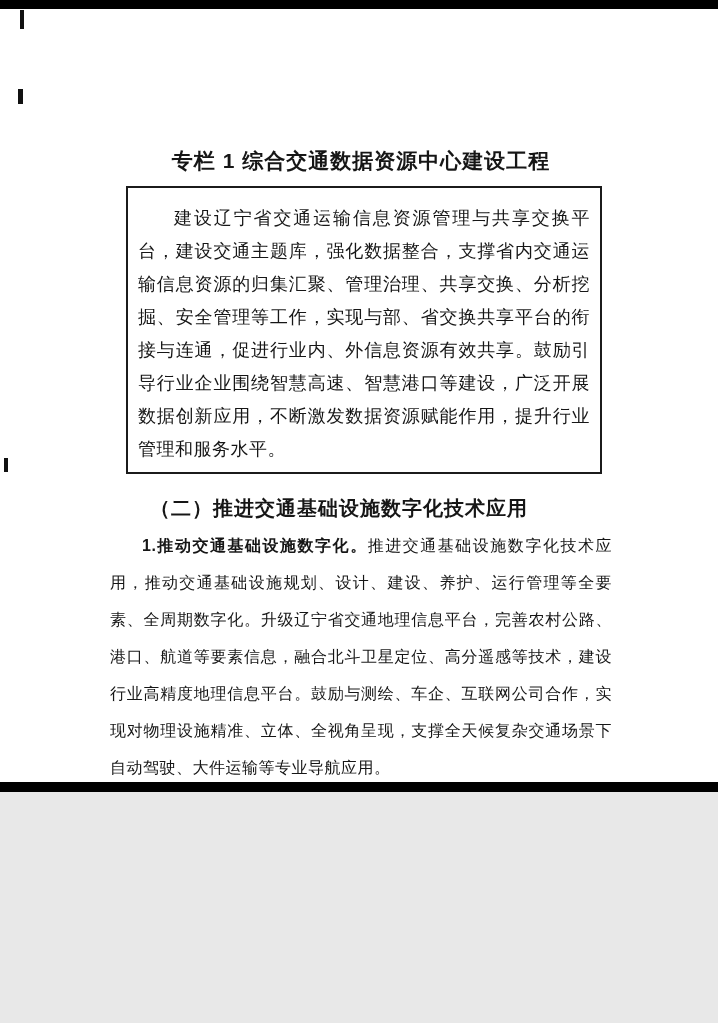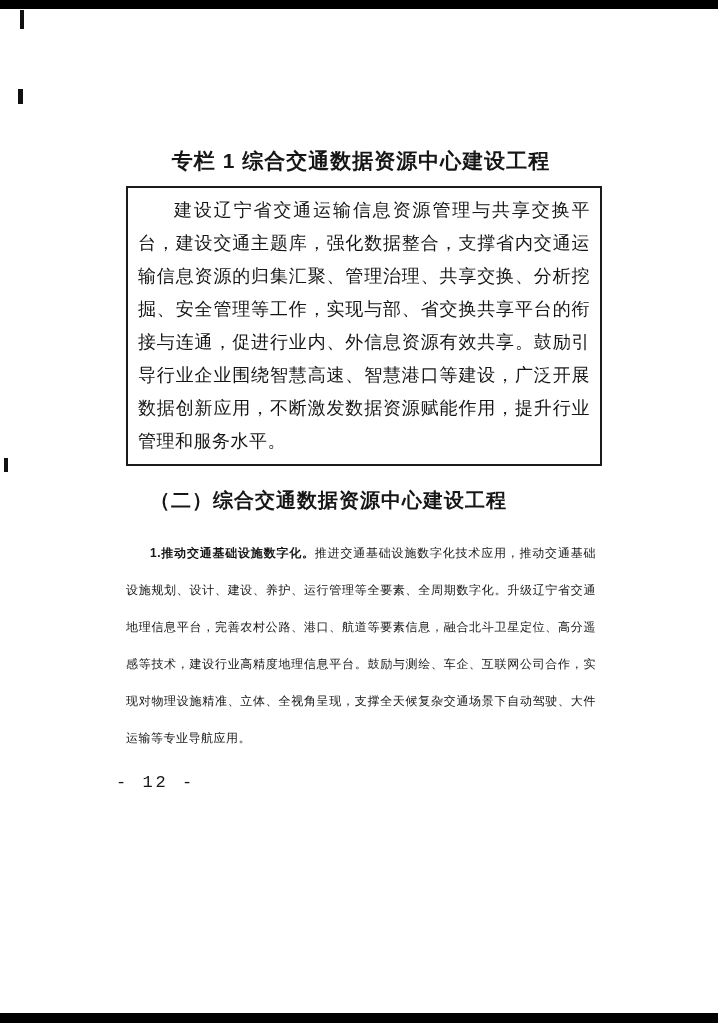--- a/index.html
+++ b/index.html
@@ -3,21 +3,21 @@
 <meta charset="utf-8">
 <style>
   html, body {
     margin: 0;
     padding: 0;
     background: #e8e8e8;
   }
   .page {
     position: relative;
     width: 718px;
-    height: 1023px;
+    height: 792px;
     margin: 0 auto;
     background: #ffffff;
     overflow: hidden;
     font-family: "Liberation Serif", "DejaVu Serif", serif;
     color: #161616;
   }
   .scan-bar {
     position: absolute;
     left: 0;
     width: 100%;
@@ -44,42 +44,42 @@
     font-family: "Liberation Sans", "DejaVu Sans", sans-serif;
     font-weight: bold;
     font-size: 21px;
     letter-spacing: 1px;
     line-height: 30px;
     white-space: nowrap;
   }
   .callout {
     margin: 10px 10px 0 16px;
     border: 2px solid #1b1b1b;
-    padding: 6px 10px 6px 10px;
+    padding: 14px 10px 6px 10px;
   }
   .callout-text {
     margin: 0;
     font-size: 18px;
     line-height: 33px;
     letter-spacing: 0.5px;
     text-align: justify;
     text-justify: inter-character;
     text-indent: 2em;
   }
   .section-heading {
     margin: 16px 0 0 0;
     font-weight: bold;
     font-size: 20px;
     line-height: 37px;
     text-indent: 2em;
     letter-spacing: 1px;
   }
   .body-para {
-    margin: 16px;
-    font-size: 12px;
+    margin: 0;
+    font-size: 16px;
     line-height: 37px;
     text-align: justify;
     text-justify: inter-character;
     text-indent: 2em;
     letter-spacing: 0.5px;
   }
   .body-para b {
     font-family: "Liberation Sans", "DejaVu Sans", sans-serif;
     font-weight: bold;
   }
@@ -102,21 +102,21 @@
   <div class="artifact a3"></div>
 
   <div class="content">
 
     <div class="doc-title">专栏 1  综合交通数据资源中心建设工程</div>
 
     <div class="callout">
       <p class="callout-text">建设辽宁省交通运输信息资源管理与共享交换平台，建设交通主题库，强化数据整合，支撑省内交通运输信息资源的归集汇聚、管理治理、共享交换、分析挖掘、安全管理等工作，实现与部、省交换共享平台的衔接与连通，促进行业内、外信息资源有效共享。鼓励引导行业企业围绕智慧高速、智慧港口等建设，广泛开展数据创新应用，不断激发数据资源赋能作用，提升行业管理和服务水平。</p>
     </div>
 
-    <p class="section-heading">（二）综合交通数据资源中心建设工程</p>
+    <p class="section-heading">（二）推进交通基础设施数字化技术应用</p>
 
     <p class="body-para">
       <b>1.推动交通基础设施数字化。</b><span>推进交通基础设施数字化技术应用，推动交通基础设施规划、设计、建设、养护、运行管理等全要素、全周期数字化。升级辽宁省交通地理信息平台，完善农村公路、港口、航道等要素信息，融合北斗卫星定位、高分遥感等技术，建设行业高精度地理信息平台。鼓励与测绘、车企、互联网公司合作，实现对物理设施精准、立体、全视角呈现，支撑全天候复杂交通场景下自动驾驶、大件运输等专业导航应用。</span>
     </p>
 
 
     <div class="page-number">- 12 -</div>
 
   </div>
 

